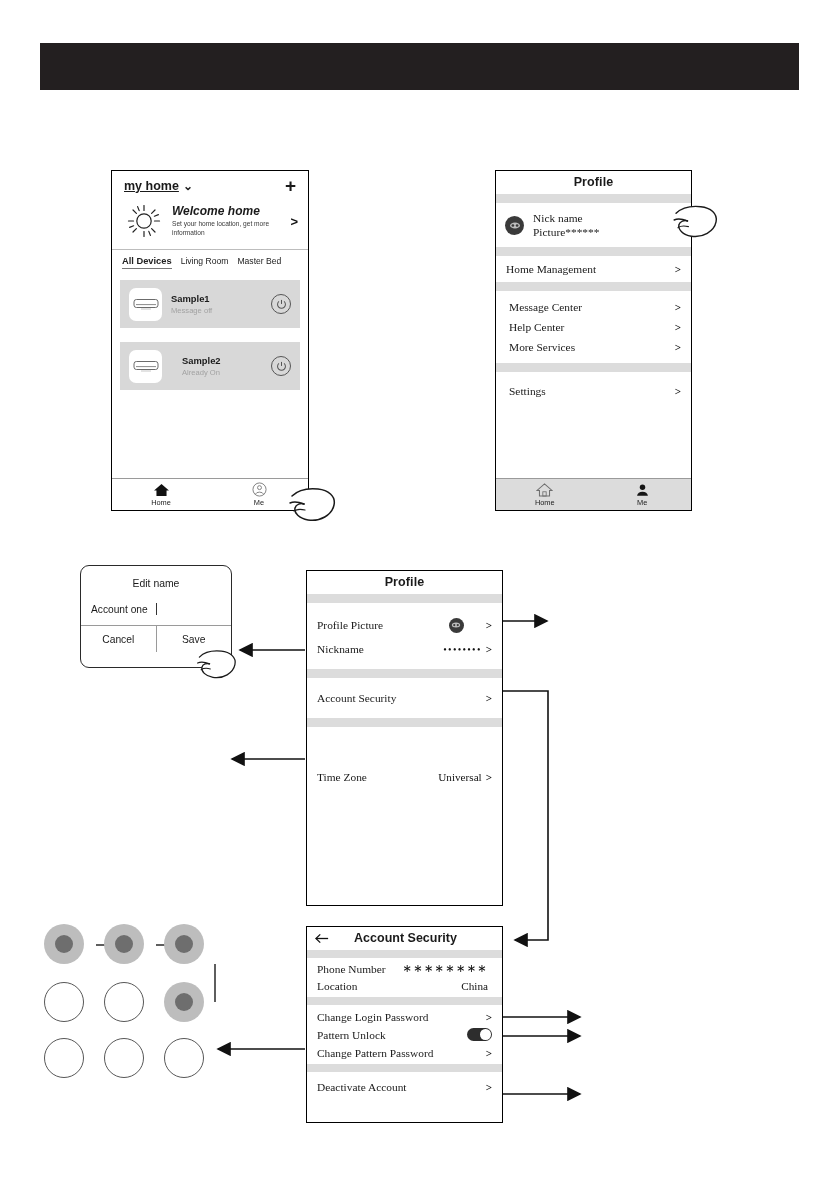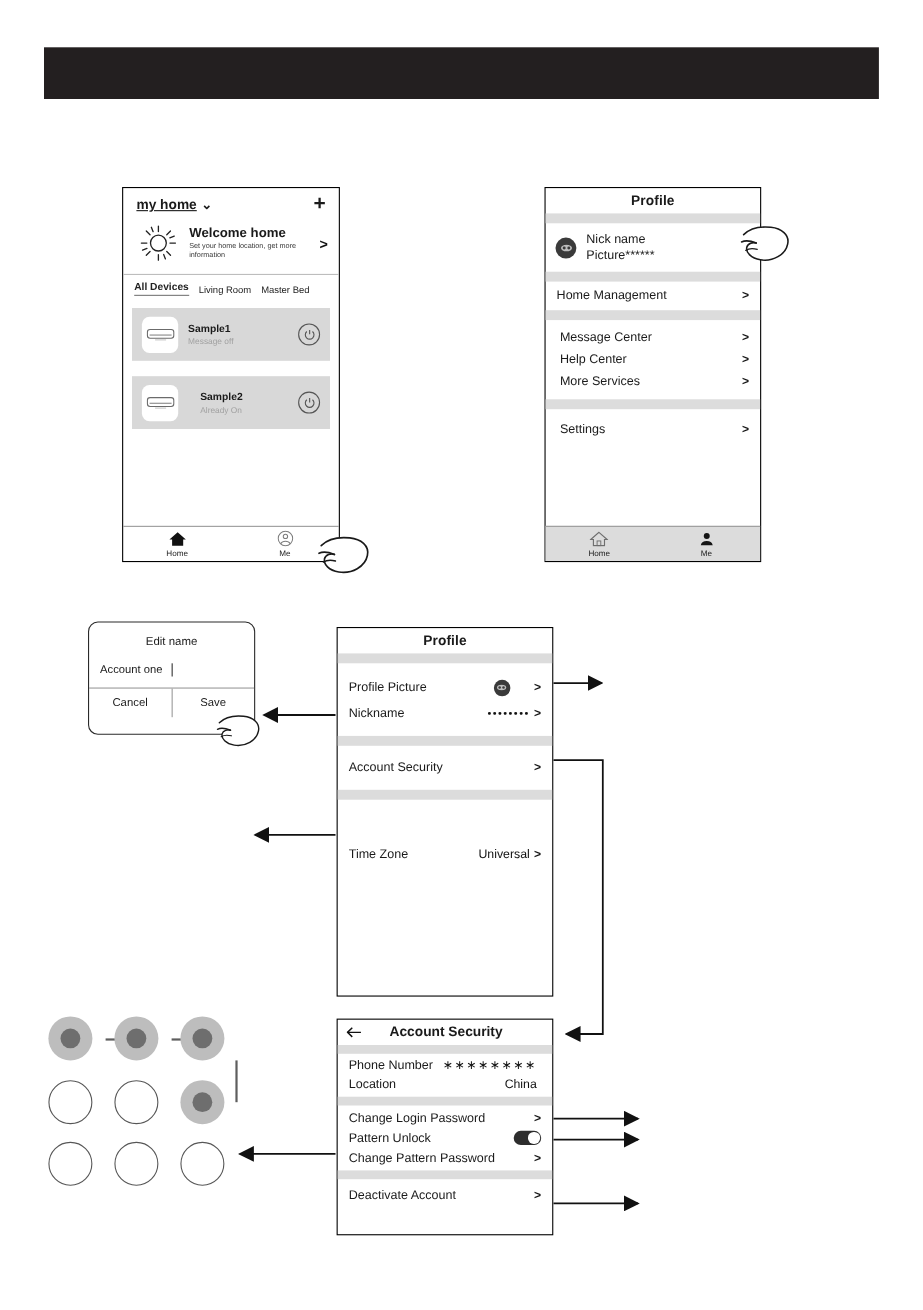--- a/index.html
+++ b/index.html
@@ -33,44 +33,45 @@
     font-size: 12.5px;
     padding: 4px 0 5px;
     letter-spacing: .1px;
   }
   .gapbar { background: #dcdcdc; width: 100%; }
   .row {
     display: flex; align-items: center;
     padding: 0 10px;
     font-size: 11.4px;
     position: relative;
+    font-family: Liberation Serif, serif;
   }
   .row .lbl { flex: 1; white-space: nowrap; }
   .row .val { color: #111; font-size: 11.2px; margin-right: 4px; white-space: nowrap;}
   .chev { font-size: 11px; color: #111; font-weight: bold; }
 
   
   #phoneHome { left: 111px; top: 170px; width: 198px; height: 341px; }
   .home-head {
     display: flex; align-items: center; justify-content: space-between;
     padding: 8px 12px 6px 12px;
   }
   .home-name { font-size: 12.5px; font-weight: bold; text-decoration: underline; }
   .caret { font-size: 12px; font-weight: bold; margin-left: 4px; }
   .plus { font-size: 19px; font-weight: bold; line-height: 12px; }
   .welcome {
     display: flex; align-items: center; gap: 10px;
     padding: 4px 10px 10px 14px;
     border-bottom: 1px solid #bdbdbd;
   }
   .welcome .txt { flex: 1; }
-  .welcome .t1 { font-size: 12px; font-weight: bold; }
+  .welcome .t1 { font-size: 12px; font-weight: bold; font-style: italic; }
   .welcome .t2 { font-size: 6.6px; color: #3a3a3a; line-height: 8.6px; margin-top: 2px;}
   .tabs {
-    display: flex; align-items: center; gap: 9px;
+    display: flex; align-items: flex-start; gap: 9px;
     padding: 6px 8px 5px 10px;
     overflow: hidden;
   }
   .tab { font-size: 8.6px; color: #222; white-space: nowrap;}
   .tab.active { font-weight: bold; font-size: 9.3px; border-bottom: 1.3px solid #777; padding-bottom: 2px; }
   .tab.faded { color: #b9b9b9; margin-left: 32px; }
   .dev-card {
     background: #d8d8d8; margin: 6px 8px 0 8px;
     height: 48px; display: flex; align-items: center; padding: 0 9px; gap: 9px;
   }

